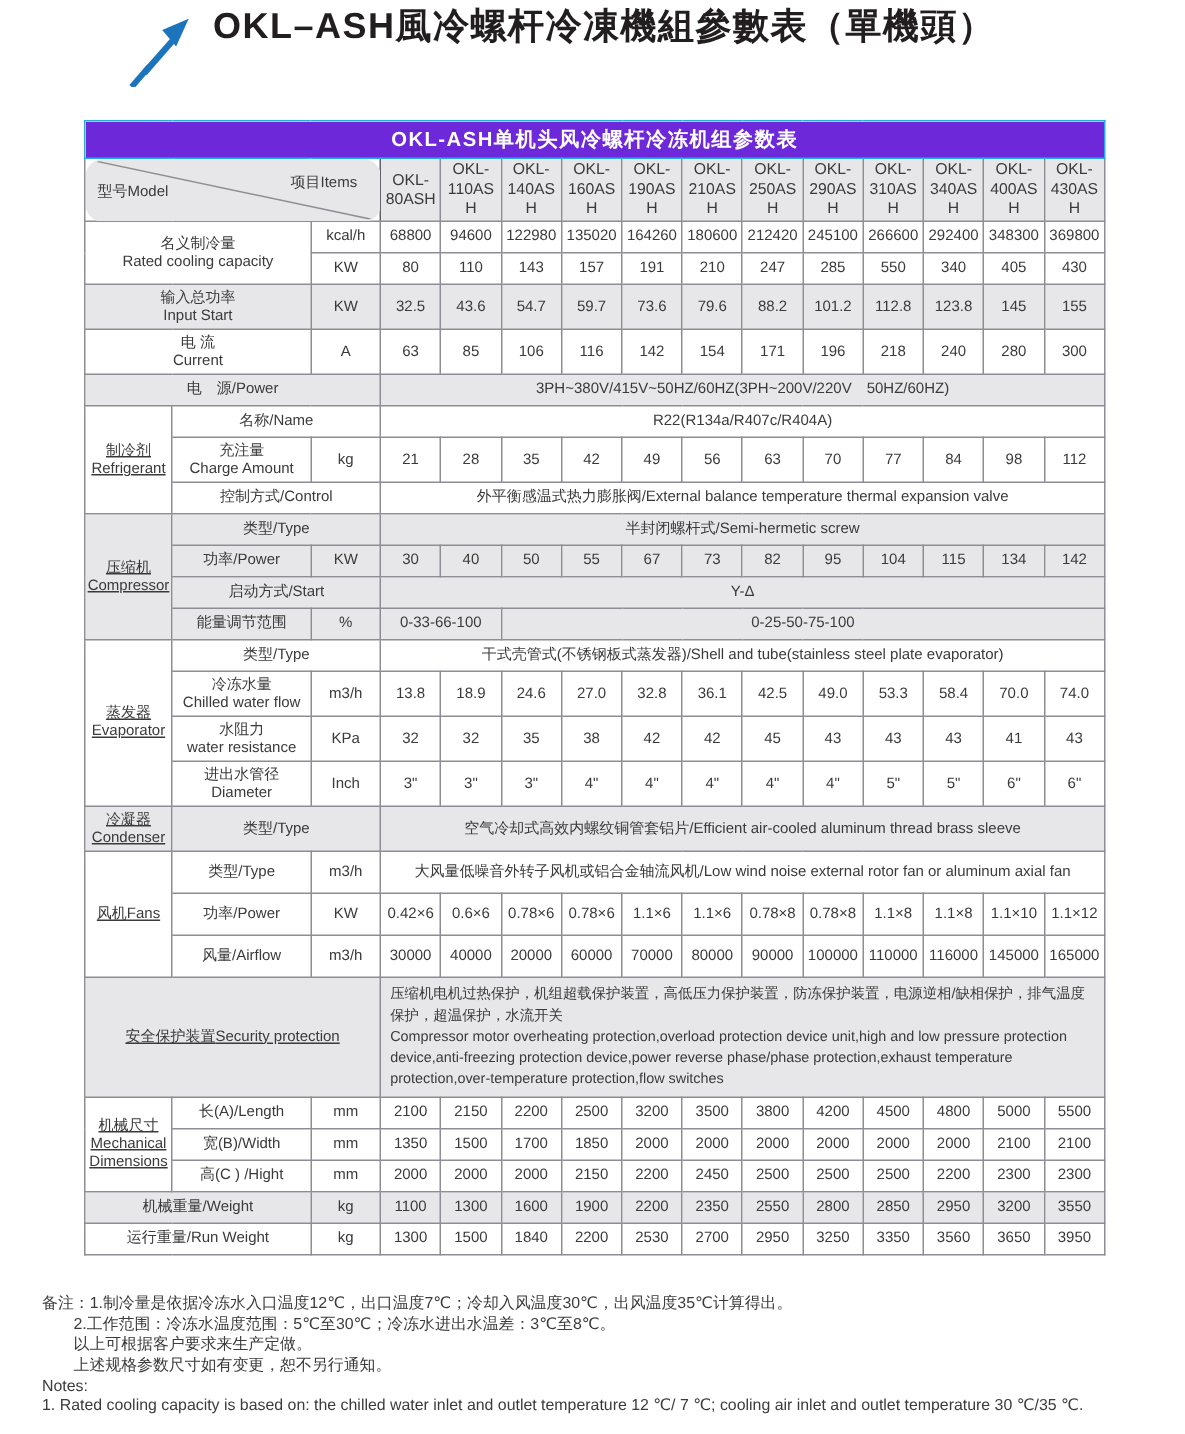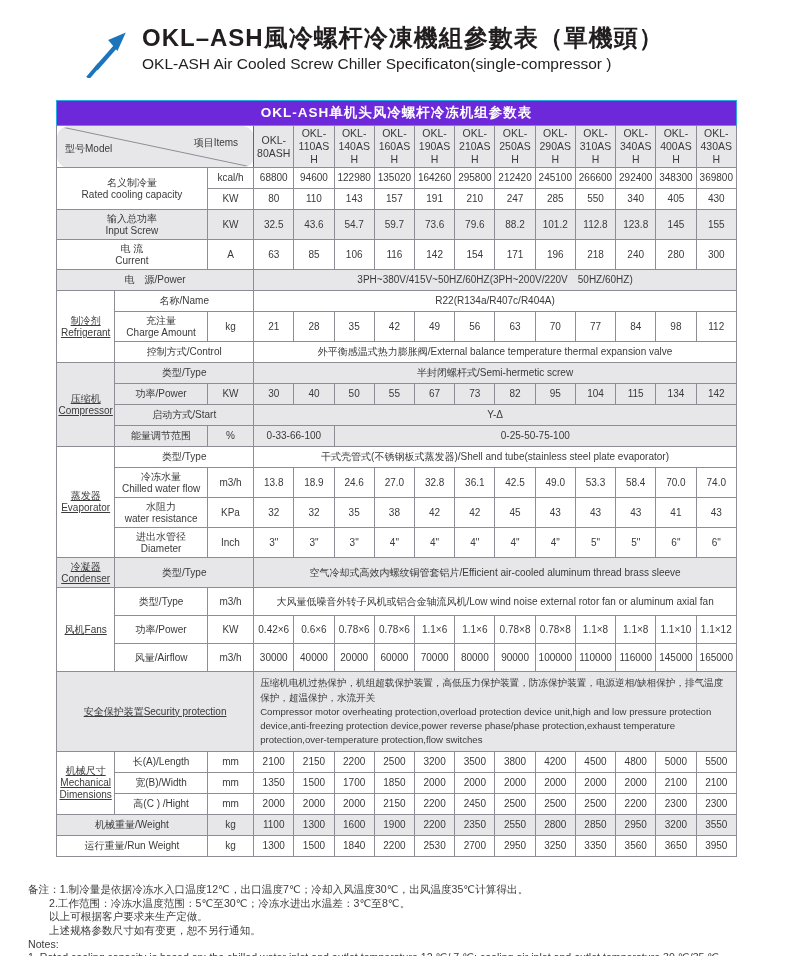--- a/index.html
+++ b/index.html
@@ -1,21 +1,21 @@
 <!DOCTYPE html>
 <html><head>
 <meta charset="utf-8">
 <style>
   html,body{margin:0;padding:0;background:#fff;}
   body{
     width:790px;height:956px;position:relative;overflow:hidden;
     font-family:"Liberation Sans","DejaVu Sans",sans-serif;color:#333;
   }
   
-  .doc-header{display:flex;align-items:flex-start;padding:24px 0 0 84px;}
+  .doc-header{display:flex;align-items:flex-start;padding:4px 0 0 84px;}
   .logo{width:52px;height:52px;flex:0 0 auto;margin-top:2px;}
   .titles{margin-left:6px;}
   .title-zh{font-size:24px;font-weight:700;color:#221e1f;margin:0;letter-spacing:1px;line-height:1.2;}
   .title-en{font-size:15.5px;font-weight:400;color:#221e1f;margin:2px 0 0;line-height:1.2;}
   
   table.spec{
     border-collapse:collapse;table-layout:fixed;width:681px;
     margin:22px 0 0 56px;border:1.5px solid #63636b;
   }
   .spec th,.spec td{
@@ -52,21 +52,20 @@
 <body>
 
 <div class="doc-header">
   <svg class="logo" viewBox="0 0 56 56" aria-hidden="true">
     <path d="M13 46 L35 21" stroke="#1c75bc" stroke-width="4.6" fill="none"></path>
     <polygon points="45,7 26,15 36,27" fill="#1c75bc"></polygon>
     <path d="M4 56 L17 41" stroke="#1c75bc" stroke-width="4.2" fill="none"></path>
   </svg>
   <div class="titles">
     <h1 class="title-zh">OKL–ASH風冷螺杆冷凍機組參數表（單機頭）</h1>
-    <h2 class="title-en">OKL-ASH Air Cooled Screw Chiller Specificaton(single-compressor )</h2>
   </div>
 </div>
 
 <table class="spec">
   <colgroup>
     <col style="width:58px">
       <col style="width:92px">
       <col style="width:46px">
     <col span="12" style="width:40px">
   </colgroup>
@@ -134,21 +133,21 @@
   </thead>
   <tbody>
     <tr>
       <th class="lab" colspan="2" rowspan="2"><span>名义制冷量</span><span class="en">Rated cooling capacity</span></th>
       <th>kcal/h</th>
     <td class="dfirst">68800</td>
         <td>94600</td>
         <td>122980</td>
         <td>135020</td>
         <td>164260</td>
-        <td>295800</td>
+        <td>180600</td>
         <td>212420</td>
         <td>245100</td>
         <td>266600</td>
         <td>292400</td>
         <td>348300</td>
         <td>369800</td>
       </tr>
     <tr>
       <th>KW</th>
     <td class="dfirst">80</td>
@@ -158,21 +157,21 @@
         <td>191</td>
         <td>210</td>
         <td>247</td>
         <td>285</td>
         <td>550</td>
         <td>340</td>
         <td>405</td>
         <td>430</td>
       </tr>
     <tr class="g h30">
-      <th class="lab" colspan="2"><span>输入总功率</span><span class="en">Input Screw</span></th>
+      <th class="lab" colspan="2"><span>输入总功率</span><span class="en">Input Start</span></th>
       <th>KW</th>
     <td class="dfirst">32.5</td>
         <td>43.6</td>
         <td>54.7</td>
         <td>59.7</td>
         <td>73.6</td>
         <td>79.6</td>
         <td>88.2</td>
         <td>101.2</td>
         <td>112.8</td>

